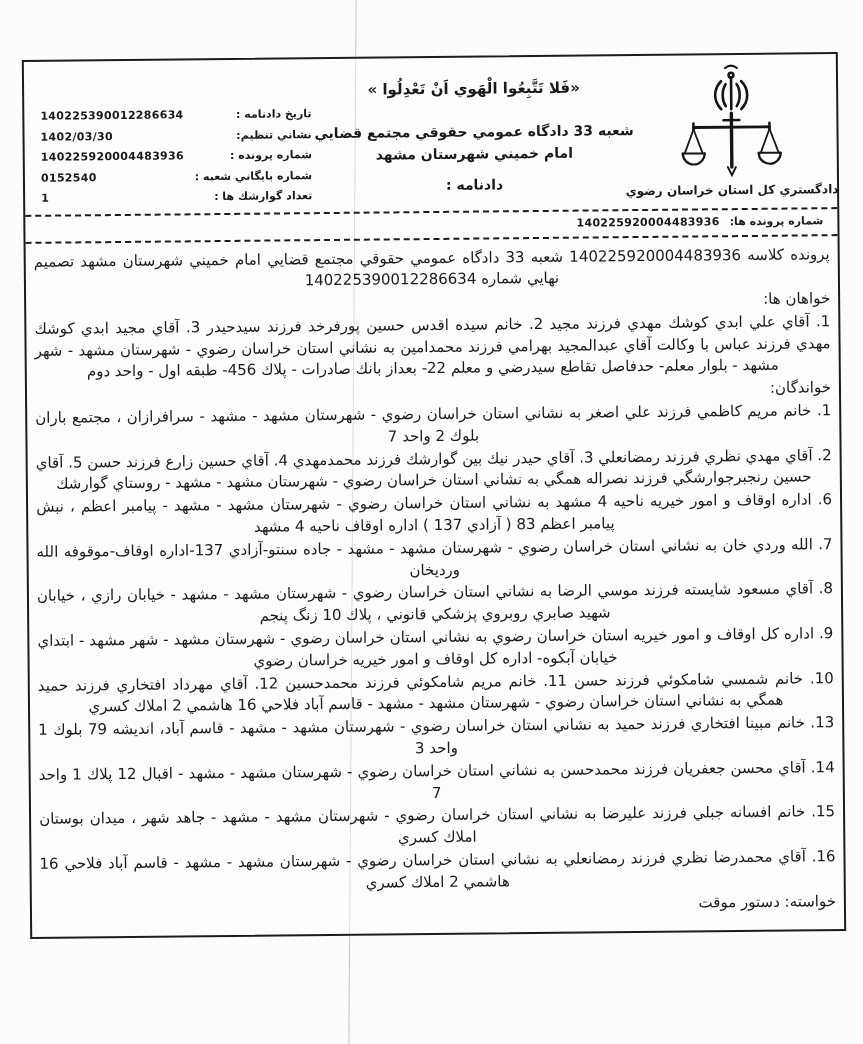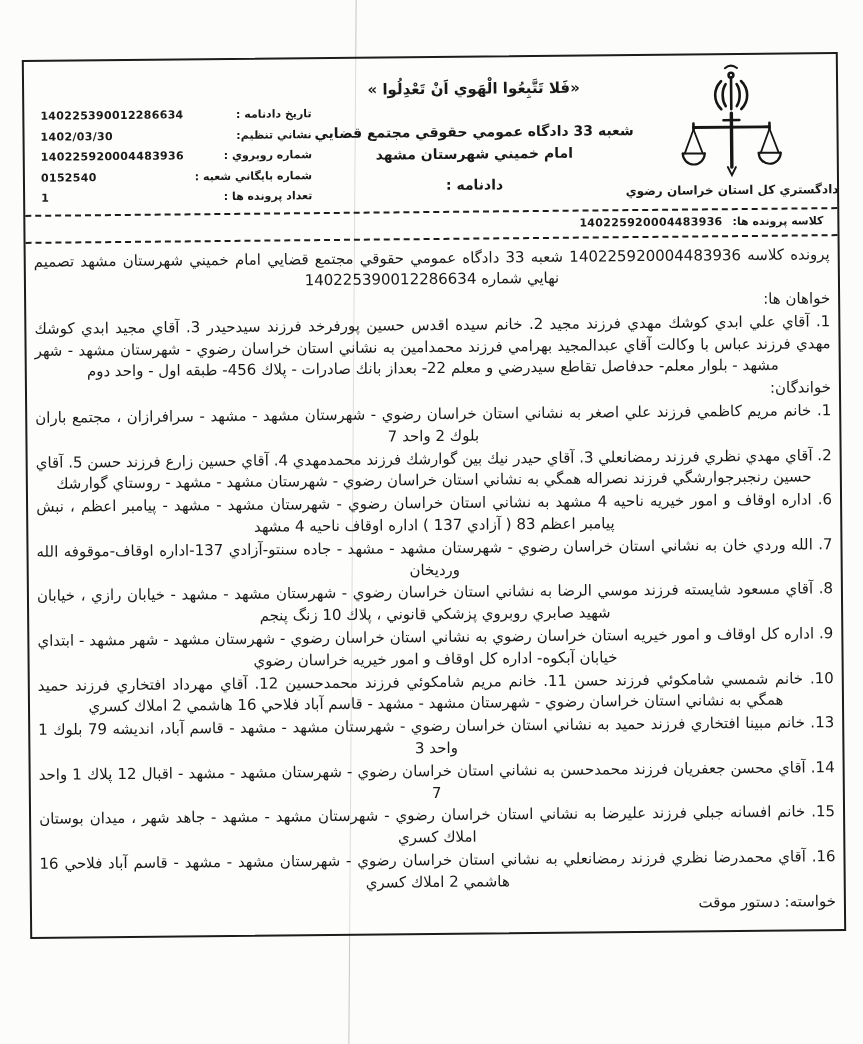--- a/index.html
+++ b/index.html
@@ -128,36 +128,36 @@
       <div class="fields-col">
         <div class="field-row">
           <span class="field-label">تاريخ دادنامه :</span>
           <span class="field-value">140225390012286634</span>
         </div>
         <div class="field-row">
           <span class="field-label">نشاني تنظيم:</span>
           <span class="field-value">1402/03/30</span>
         </div>
         <div class="field-row">
-          <span class="field-label">شماره روبروي :</span>
+          <span class="field-label">شماره پرونده :</span>
           <span class="field-value">140225920004483936</span>
         </div>
         <div class="field-row">
           <span class="field-label">شماره بايگاني شعبه :</span>
           <span class="field-value">0152540</span>
         </div>
         <div class="field-row">
-          <span class="field-label">تعداد پرونده ها :</span>
+          <span class="field-label">تعداد گوارشك ها :</span>
           <span class="field-value">1</span>
         </div>
       </div>
     </div>
 
     <div class="case-strip">
-      <span class="lbl">كلاسه پرونده ها:</span>
+      <span class="lbl">شماره پرونده ها:</span>
       <span class="num">140225920004483936</span>
     </div>
 
     <div class="body">
       <p class="para">پرونده كلاسه 140225920004483936 شعبه 33 دادگاه عمومي حقوقي مجتمع قضايي امام خميني شهرستان مشهد تصميم نهايي شماره 140225390012286634</p>
 
       <p class="label-line">خواهان ها:</p>
 
       <p class="para">1. آقاي علي ابدي كوشك مهدي فرزند مجيد 2. خانم سيده اقدس حسين پورفرخد فرزند سيدحيدر 3. آقاي مجيد ابدي كوشك مهدي فرزند عباس با وكالت آقاي عبدالمجيد بهرامي فرزند محمدامين به نشاني استان خراسان رضوي - شهرستان مشهد - شهر مشهد - بلوار معلم- حدفاصل تقاطع سيدرضي و معلم 22- بعداز بانك صادرات - پلاك 456- طبقه اول - واحد دوم</p>
 

